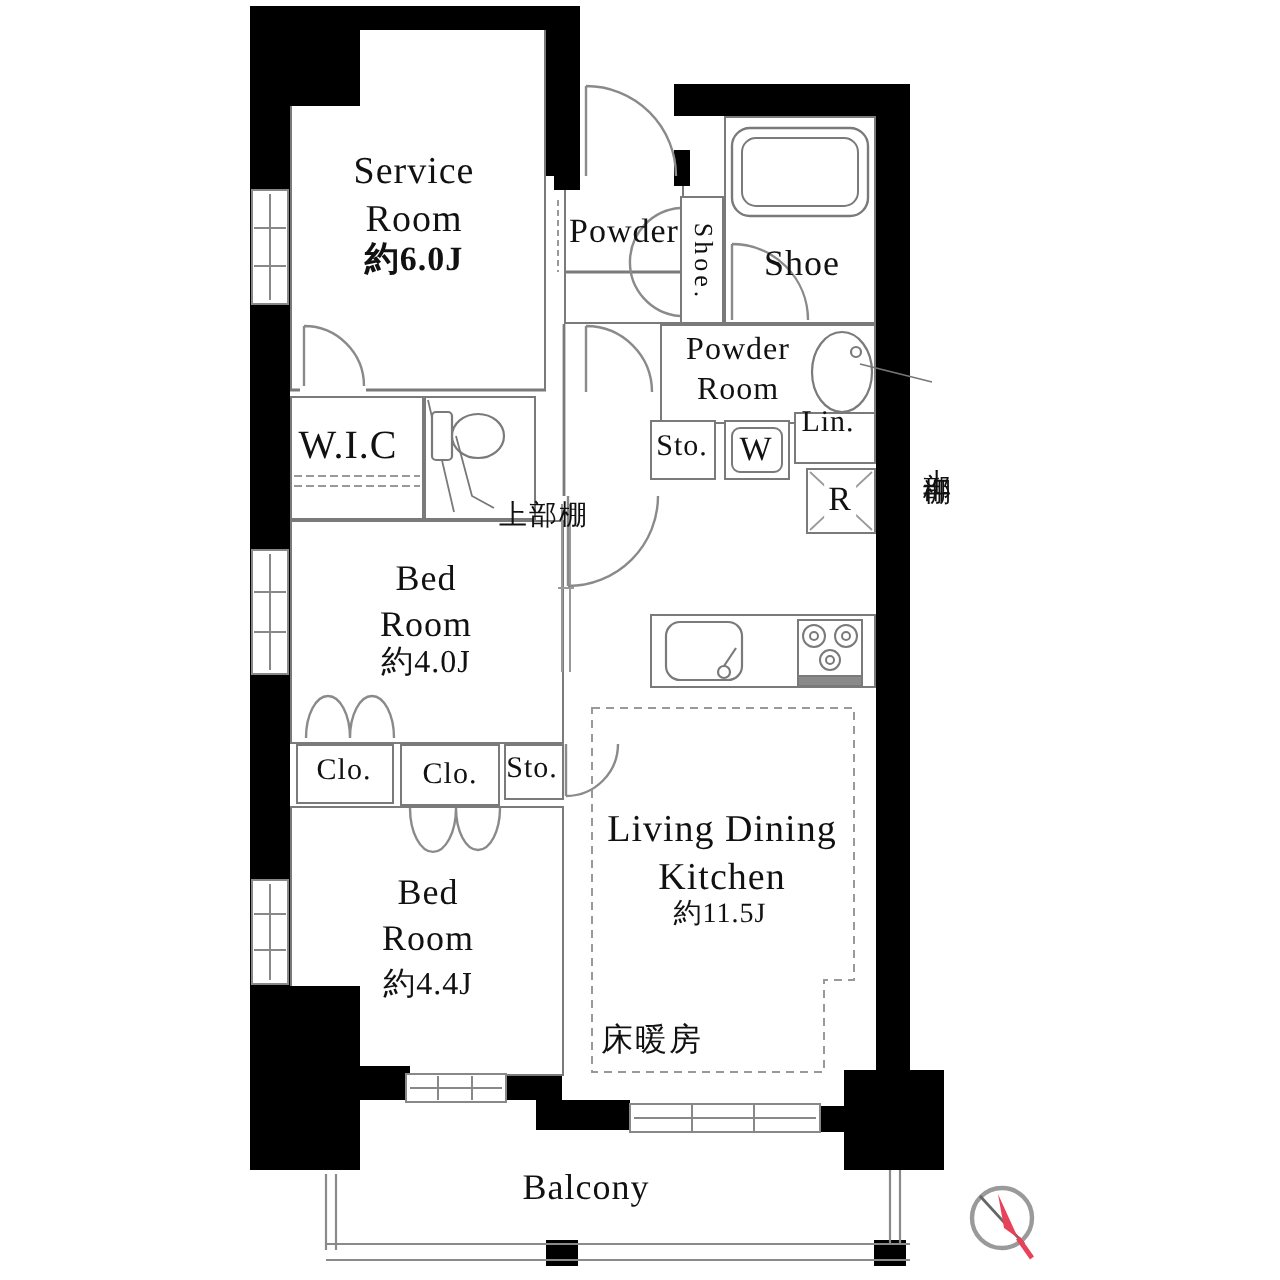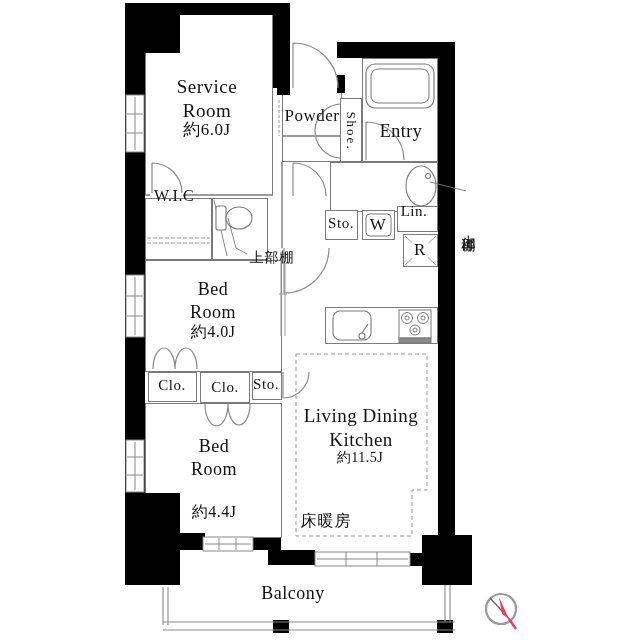--- a/index.html
+++ b/index.html
@@ -174,44 +174,45 @@
 
     <g>
       <circle cx="501" cy="609" r="15" stroke="#9a9a9a" stroke-width="2.2" fill="none"></circle>
       <path d="M490,598 L512,622" stroke="#666" stroke-width="1.4"></path>
       <polygon points="499,597 509,619 502,614" fill="#e8415a"></polygon>
       <path d="M509,619 L516,629" stroke="#e8415a" stroke-width="2.4"></path>
     </g>
   </svg>
 
   <div class="lbl" style="left:207px;top:99px;width:112px;font-size:19px;">Service Room</div>
-  <div class="lbl" style="left:207px;top:130px;font-size:17px;">約6.0J</div>
+  <div class="lbl" style="left:207px;top:130px;font-size:17px;font-weight:bold;">約6.0J</div>
 
   <div class="lbl" style="left:312px;top:116px;font-size:17px;">Powder</div>
   <div class="lbl vert" style="left:351px;top:131px;font-size:13px;">Shoe.</div>
-  <div class="lbl" style="left:401px;top:132px;font-size:18px;">Entry</div>
-
-  <div class="lbl" style="left:174px;top:196px;font-size:16px;">W.I.C</div>
+  <div class="lbl" style="left:401px;top:132px;font-size:18px;">Shoe</div>
+  <div class="lbl" style="left:369px;top:186px;width:88px;font-size:16px;">Powder Room</div>
+
+  <div class="lbl" style="left:174px;top:224px;font-size:20px;">W.I.C</div>
   <div class="lbl" style="left:341px;top:224px;font-size:15px;">Sto.</div>
   <div class="lbl" style="left:378px;top:225px;font-size:17px;">W</div>
   <div class="lbl" style="left:414px;top:212px;font-size:15px;">Lin.</div>
   <div class="lbl rbg" style="left:420px;top:250px;font-size:17px;">R</div>
 
   <div class="lbl jp" style="left:272px;top:258px;font-size:14px;">上部棚</div>
   <div class="lbl jp vert" style="left:468px;top:226px;font-size:14px;">上部棚</div>
 
   <div class="lbl" style="left:213px;top:301px;width:70px;font-size:18px;">Bed Room</div>
   <div class="lbl" style="left:213px;top:332px;font-size:16px;">約4.0J</div>
 
   <div class="lbl" style="left:172px;top:386px;font-size:15px;">Clo.</div>
   <div class="lbl" style="left:225px;top:388px;font-size:15px;">Clo.</div>
   <div class="lbl" style="left:266px;top:385px;font-size:15px;">Sto.</div>
 
   <div class="lbl" style="left:214px;top:458px;width:70px;font-size:18px;">Bed Room</div>
-  <div class="lbl" style="left:214px;top:512px;font-size:16px;">約4.4J</div>
+  <div class="lbl" style="left:214px;top:493px;font-size:16px;">約4.4J</div>
 
   <div class="lbl" style="left:361px;top:428px;width:130px;font-size:19px;text-align:center;">Living Dining Kitchen</div>
   <div class="lbl" style="left:360px;top:458px;font-size:14px;">約11.5J</div>
 
   <div class="lbl jp" style="left:326px;top:521px;font-size:16px;">床暖房</div>
   <div class="lbl" style="left:293px;top:594px;font-size:18px;">Balcony</div>
 
 </div>
 
 </body></html>

